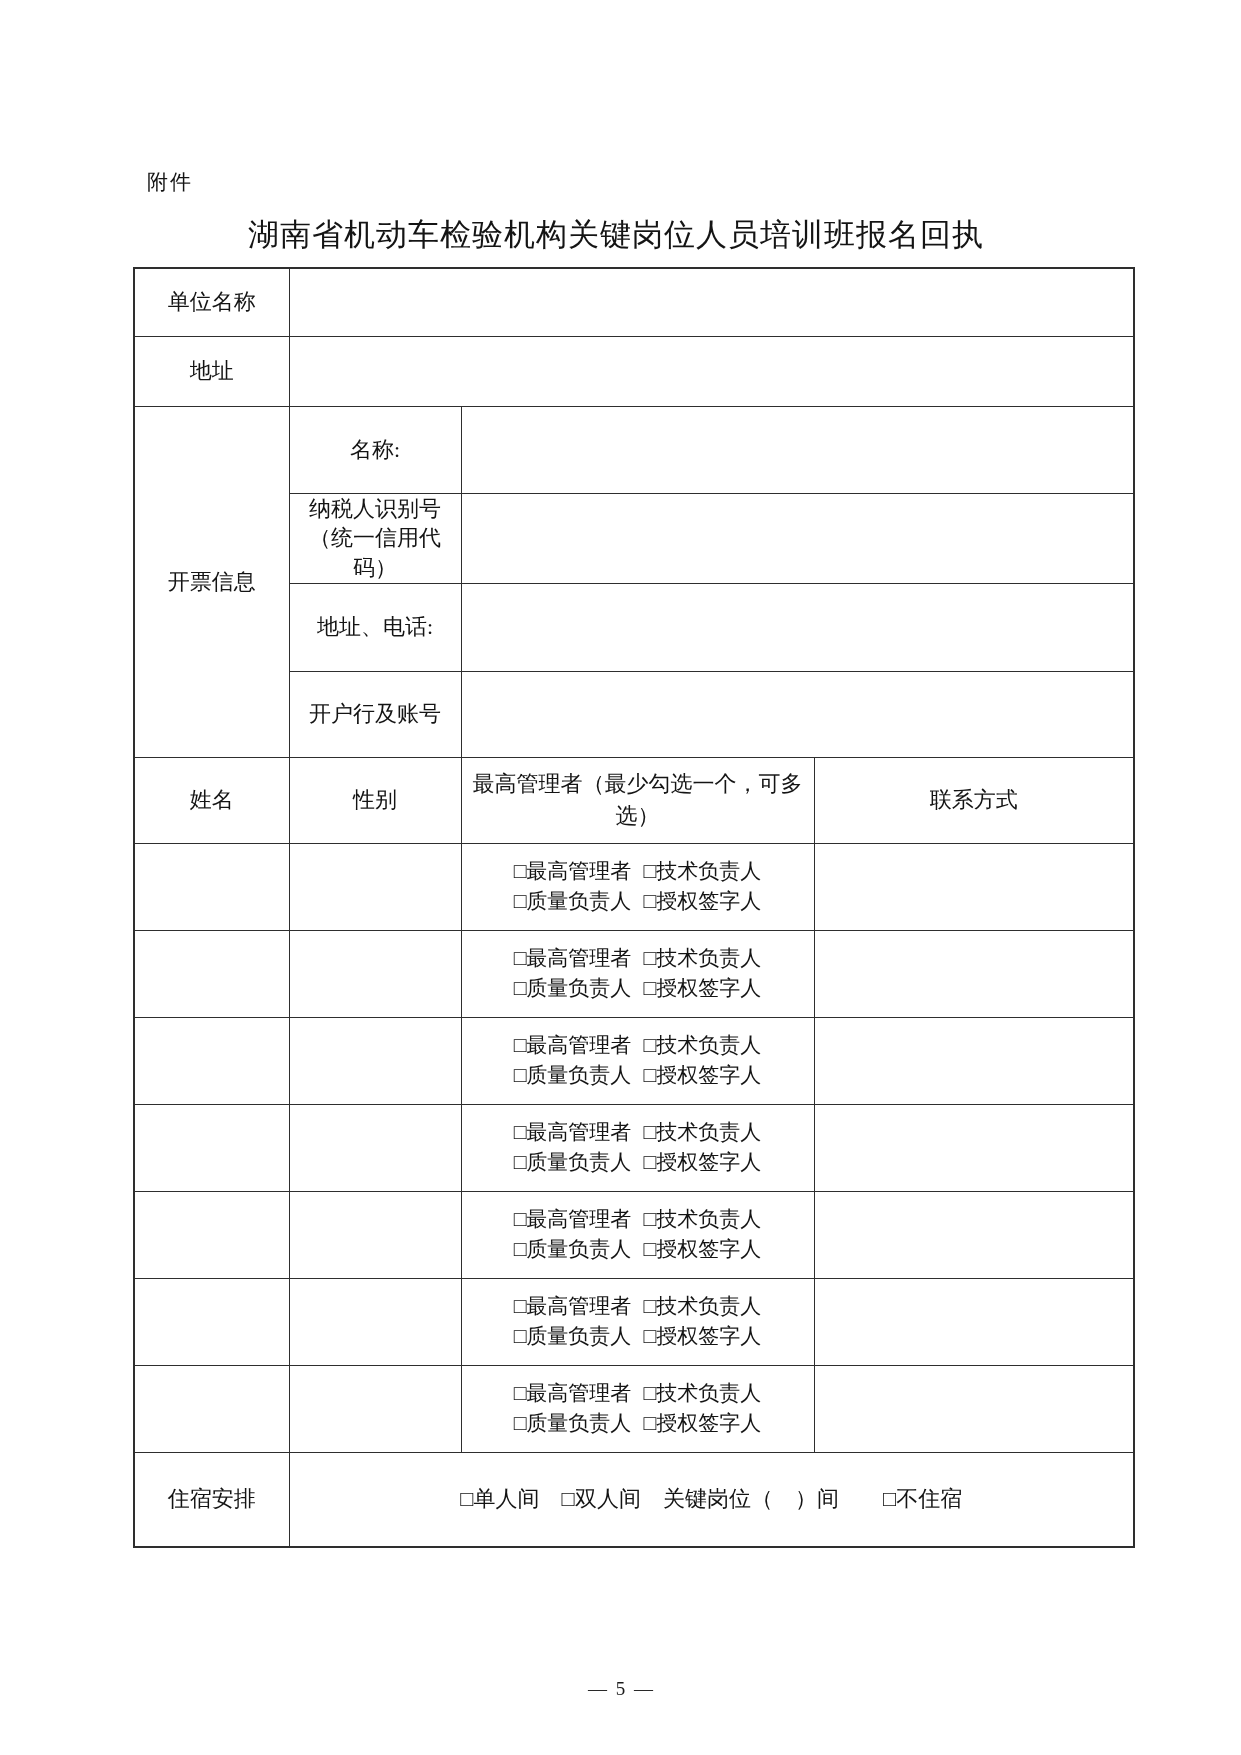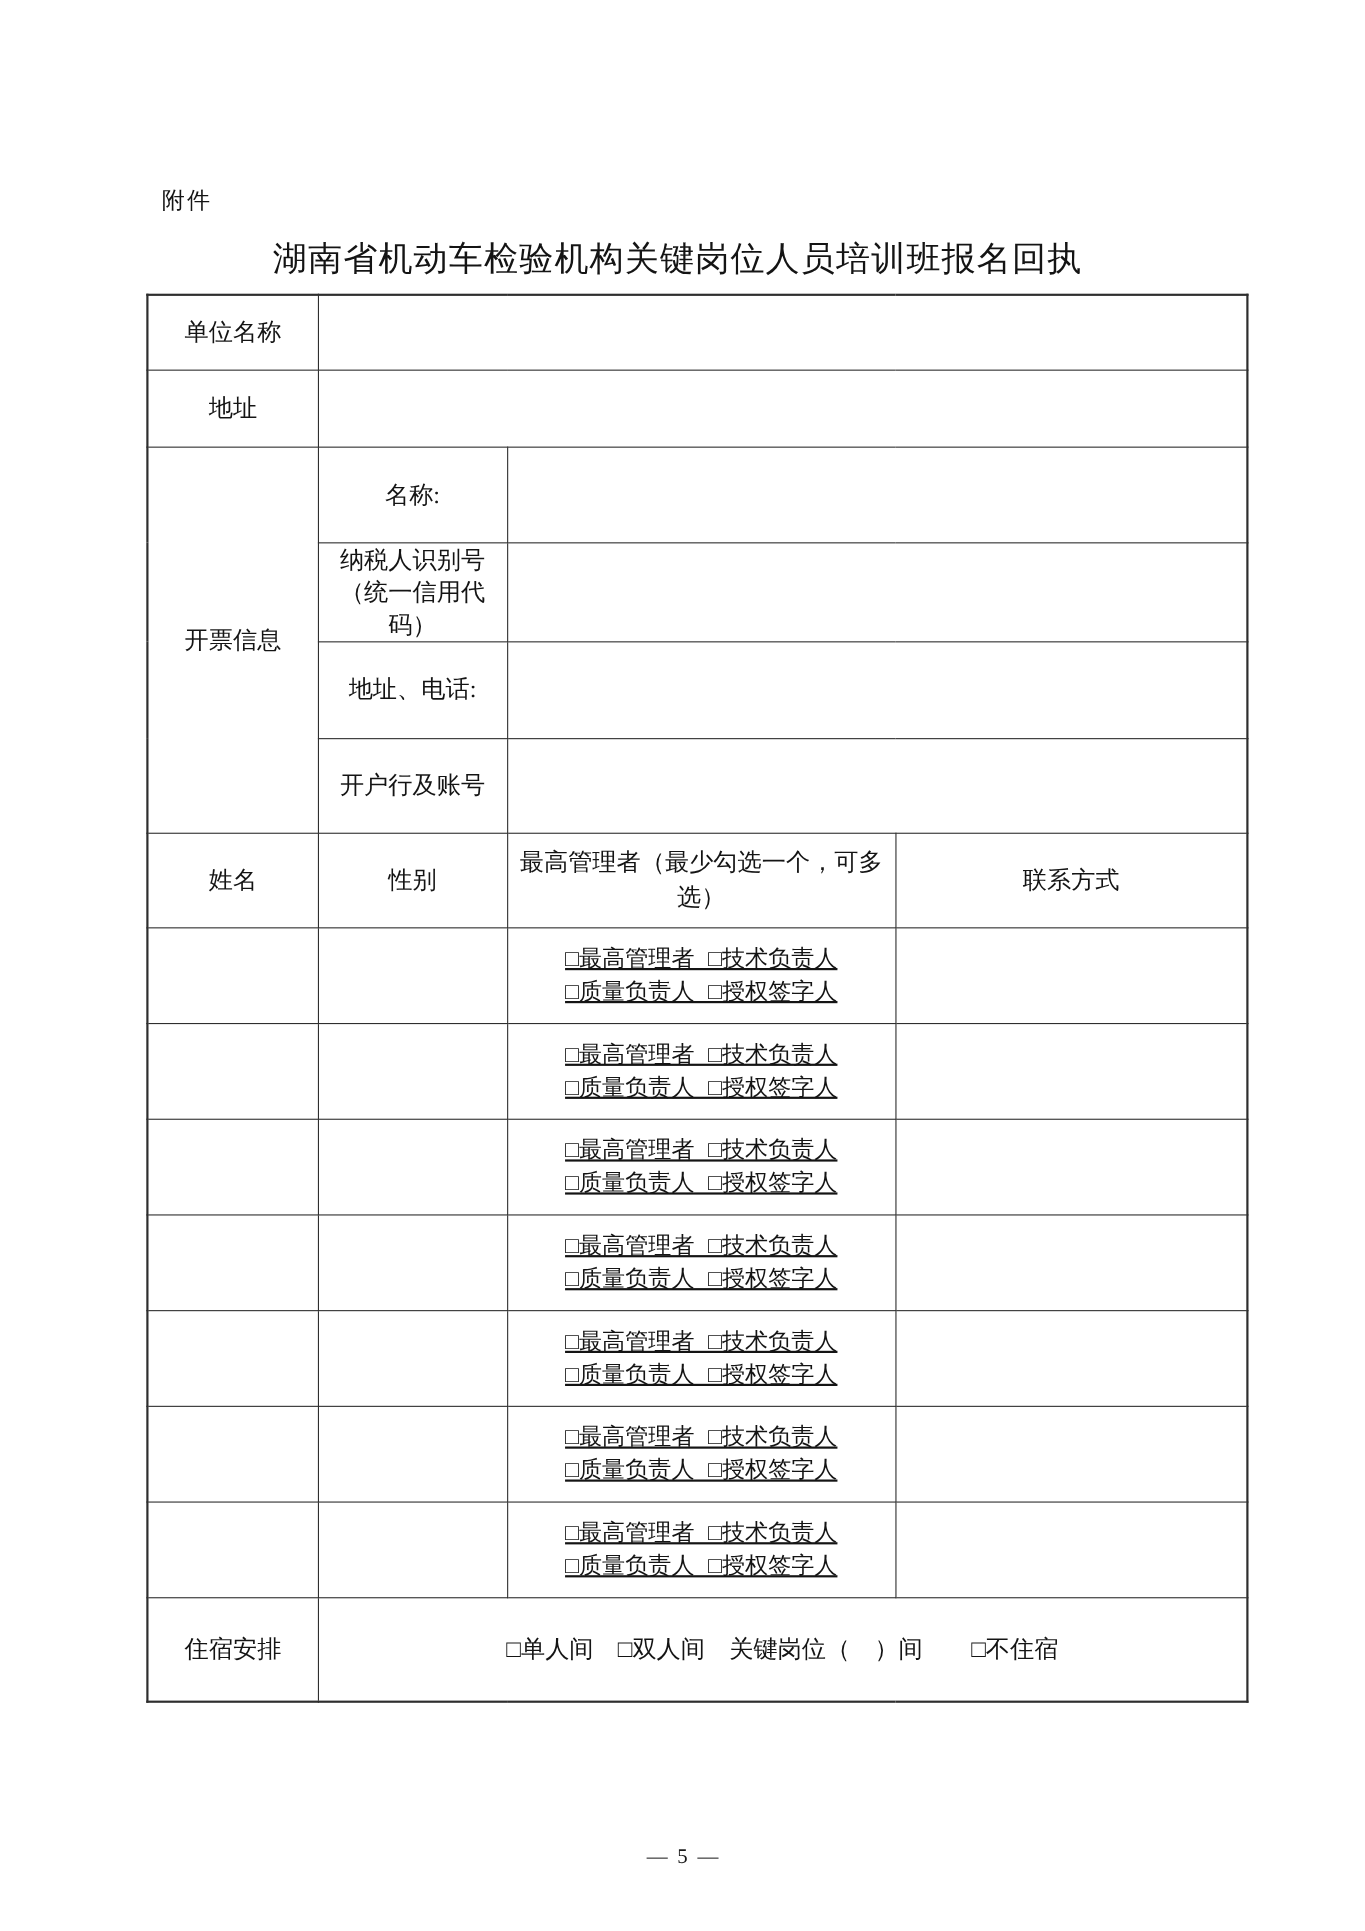--- a/index.html
+++ b/index.html
@@ -67,21 +67,20 @@
   }
   td.opts-cell {
     text-align: center;
   }
   .opts {
     display: inline-block;
     text-align: center;
     font-size: 21px;
     line-height: 1.42;
     word-spacing: 7px;
-    text-decoration: underline;
   }
   td.accom-opts {
     text-align: center;
     font-size: 22px;
   }
   .page-number {
     position: absolute;
     left: 0;
     width: 100%;
     top: 1678px;

